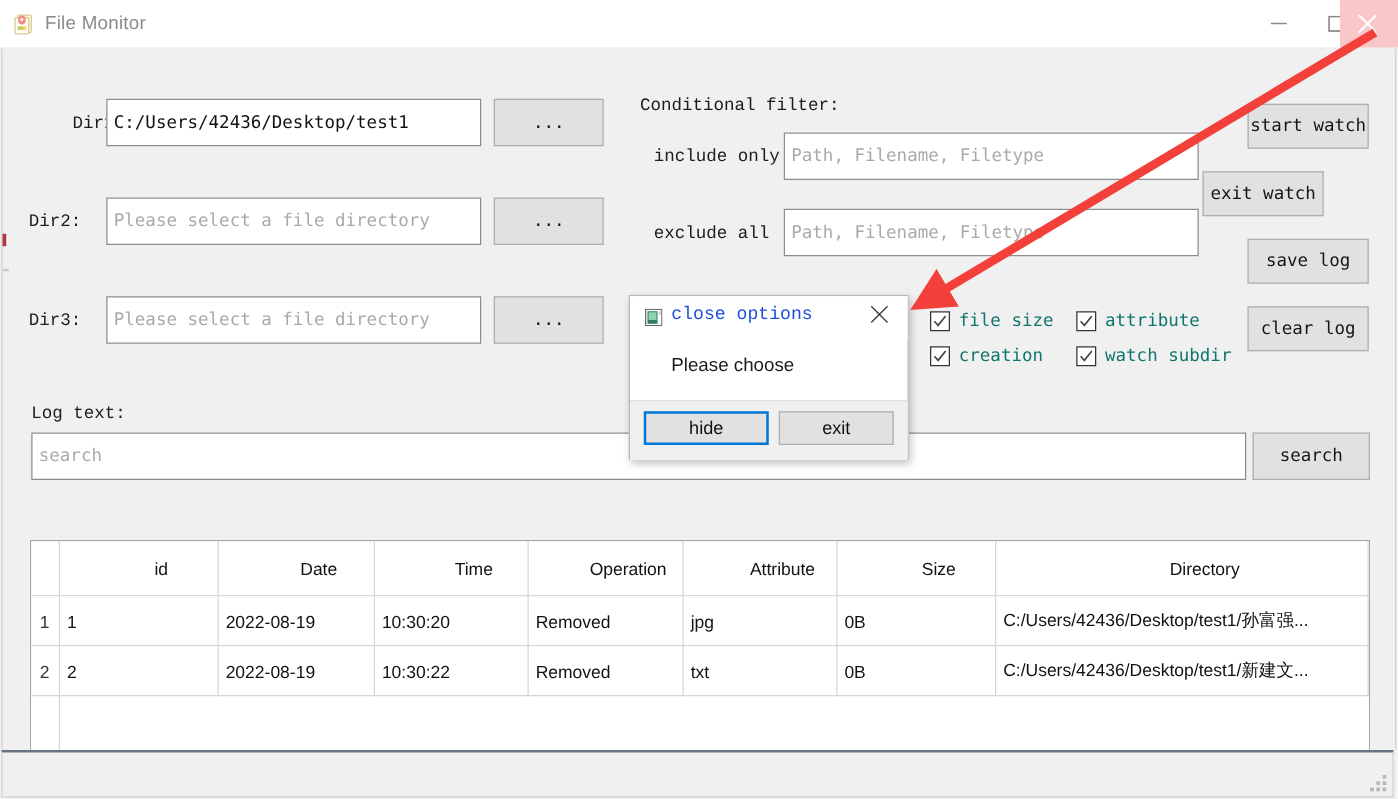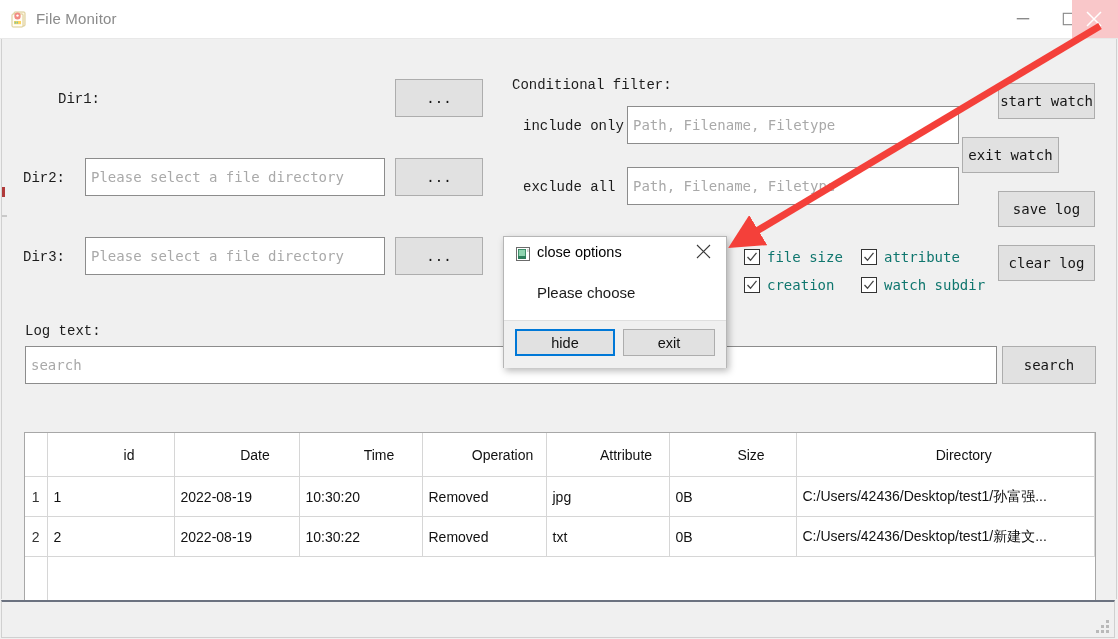--- a/index.html
+++ b/index.html
@@ -65,21 +65,21 @@
   table.log th.gutter,table.log td.gutter{width:22px;text-align:center;padding:0;
                border-right:1px solid #d6d6d6;background:#fff;color:#333;}
   table.log th.gutter{border-bottom:1px solid #d6d6d6;}
   .filler{background:#fff;}
 
   
   .dialog{position:absolute;left:501px;top:197px;width:222px;height:130px;background:#ffffff;
           border:1px solid #b6b6b6;box-shadow:2px 3px 7px rgba(0,0,0,.28);z-index:40;}
   .dlg-title{position:absolute;left:0;top:0;width:222px;height:34px;background:#fff;}
   .dlg-ico{position:absolute;left:12px;top:10px;width:14px;height:14px;}
-  .dlg-title-text{position:absolute;left:33px;top:7px;font-size:14.5px;color:#000000;}
+  .dlg-title-text{position:absolute;left:33px;top:7px;font-size:14.5px;color:#1d4ed8;font-family:Liberation Mono, monospace;}
   .dlg-close{position:absolute;right:8px;top:7px;width:22px;height:20px;cursor:default;}
   .dlg-msg{position:absolute;left:33px;top:47px;font-size:15px;color:#1b1b1b;}
   .dlg-foot{position:absolute;left:0;top:83px;width:222px;height:47px;background:#f0f0f0;
             border-top:1px solid #dfdfdf;}
   .dlg-btn{position:absolute;top:8px;height:27px;background:#e1e1e1;border:1px solid #adadad;
            box-sizing:border-box;display:flex;align-items:center;justify-content:center;
            font-size:14.5px;color:#111;cursor:default;}
   .dlg-btn.primary{background:#e1e1e1;border:2px solid #0078d7;}
 
   
@@ -122,20 +122,23 @@
       </svg>
     </div>
   </div>
 
   <div class="client">
 
     <div class="edge-artifact"></div>
     <div class="edge-artifact2"></div>
 
     <span class="lbl mono" style="left:21px;top:52px;padding-left:35px;">Dir1:</span>
+    <div class="tinput" style="left:83px;top:40px;width:300px;height:38px;">
+      <span>C:/Users/42436/Desktop/test1</span>
+    </div>
     <div class="btn" style="left:393px;top:40px;width:88px;height:38px;">...</div>
 
     <span class="lbl mono" style="left:21px;top:131px;">Dir2:</span>
     <div class="tinput ph" style="left:83px;top:119px;width:300px;height:38px;">
       <span>Please select a file directory</span>
     </div>
     <div class="btn" style="left:393px;top:119px;width:88px;height:38px;">...</div>
 
     <span class="lbl mono" style="left:21px;top:210px;">Dir3:</span>
     <div class="tinput ph" style="left:83px;top:198px;width:300px;height:38px;">

